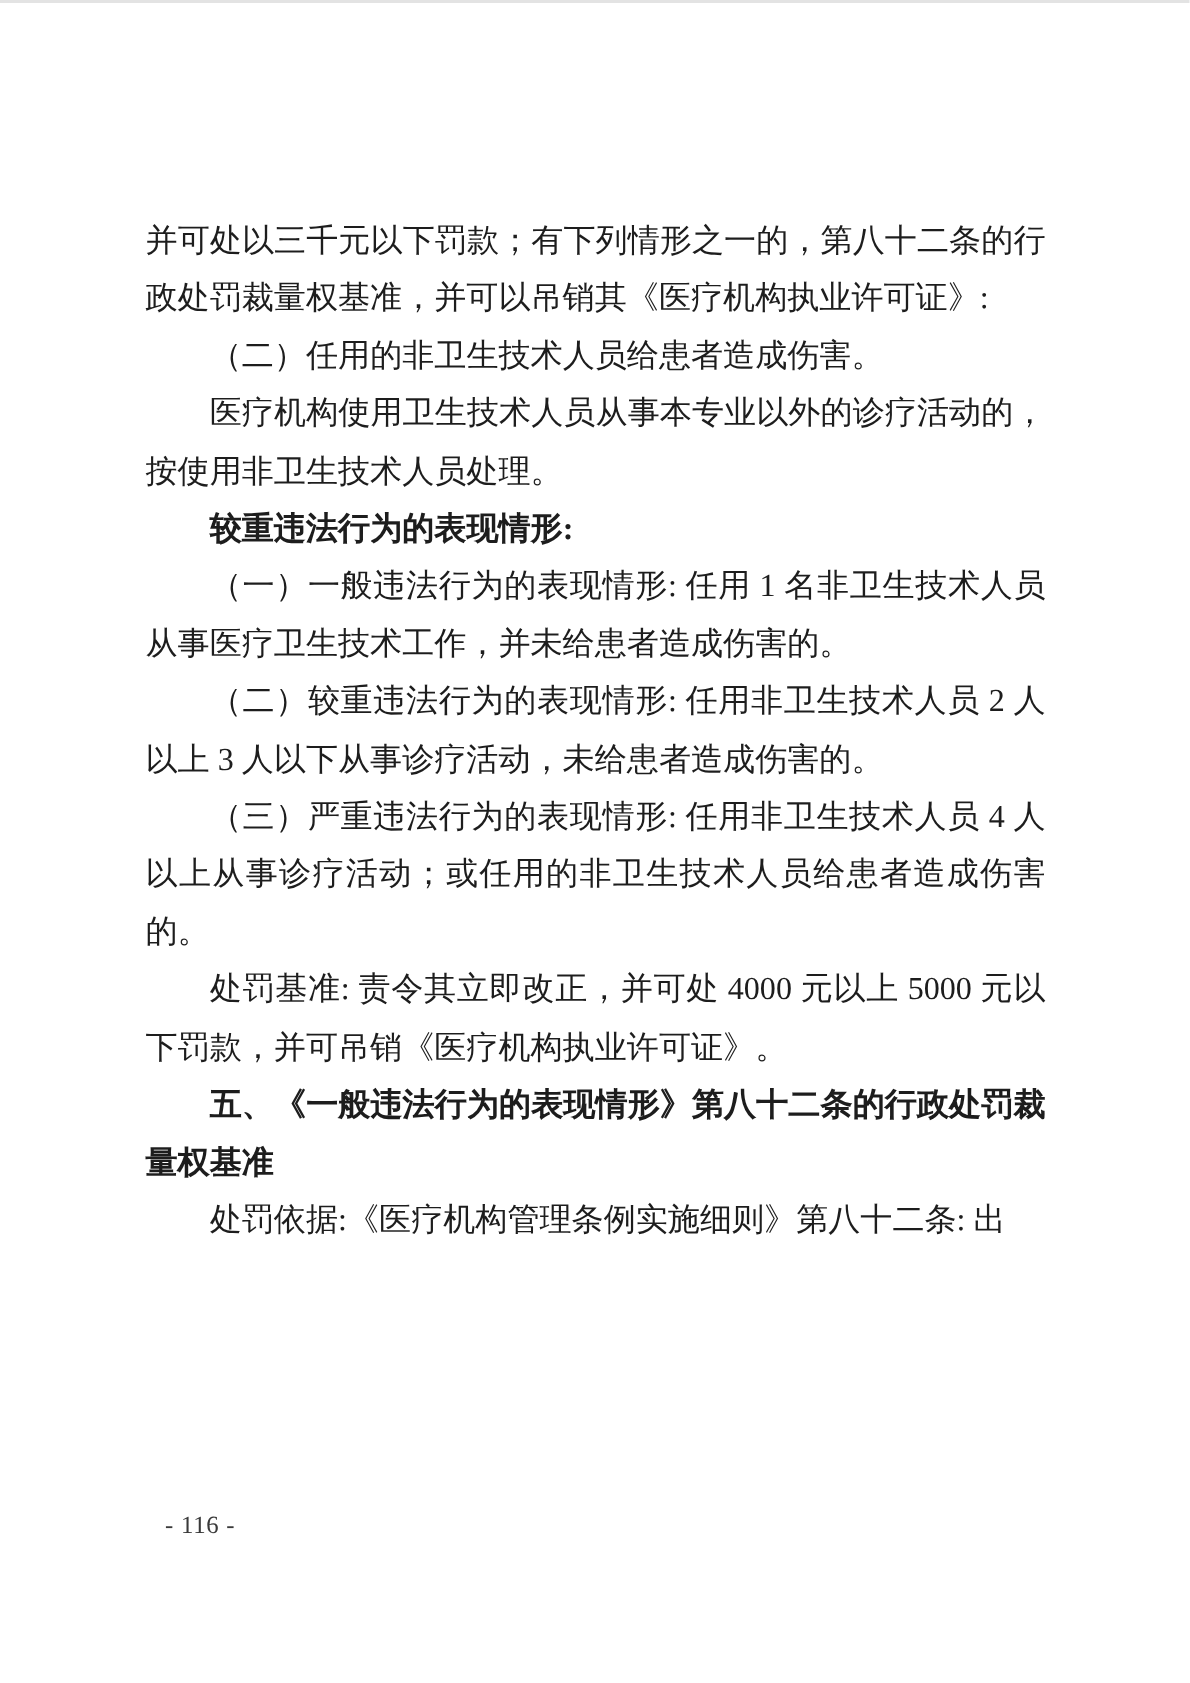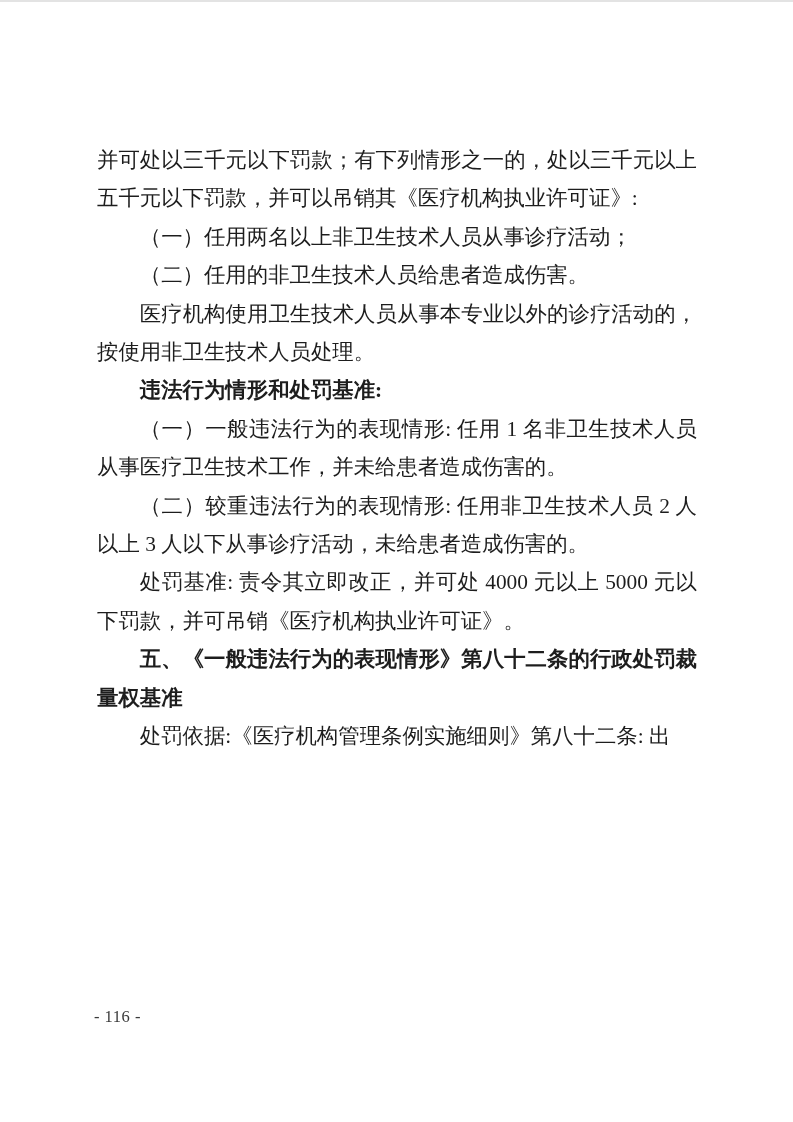--- a/index.html
+++ b/index.html
@@ -40,42 +40,42 @@
     word-break: break-all;
   }
   .para.indent {
     text-indent: 2em;
   }
   .para.bold {
     font-weight: 700;
   }
   .page-number {
     position: absolute;
-    left: 94px;
+    left: 110px;
     top: 1006px;
     font-size: 16.5px;
     line-height: 22px;
     color: #3a3a3a;
     letter-spacing: 0.5px;
     font-family: "Liberation Serif", "DejaVu Serif", serif;
   }
 </style>
 </head>
 <body>
 
 <div class="scan-edge"></div>
 
 <main>
   <div class="text-block">
-      <p class="para">并可处以三千元以下罚款；有下列情形之一的，处以三千元以上五千元以下罚款，并可以吊销其《医疗机构执业许可证》:</p>
-      <p class="para indent">（一）任用两名以上非卫生技术人员从事诊疗活动；</p>
+      <p class="para">并可处以三千元以下罚款；有下列情形之一的，第八十二条的行政处罚裁量权基准，并可以吊销其《医疗机构执业许可证》:</p>
       <p class="para indent">（二）任用的非卫生技术人员给患者造成伤害。</p>
       <p class="para indent">医疗机构使用卫生技术人员从事本专业以外的诊疗活动的，按使用非卫生技术人员处理。</p>
-      <p class="para indent bold">违法行为情形和处罚基准:</p>
+      <p class="para indent bold">较重违法行为的表现情形:</p>
       <p class="para indent">（一）一般违法行为的表现情形: 任用 1 名非卫生技术人员从事医疗卫生技术工作，并未给患者造成伤害的。</p>
       <p class="para indent">（二）较重违法行为的表现情形: 任用非卫生技术人员 2 人以上 3 人以下从事诊疗活动，未给患者造成伤害的。</p>
+      <p class="para indent">（三）严重违法行为的表现情形: 任用非卫生技术人员 4 人以上从事诊疗活动；或任用的非卫生技术人员给患者造成伤害的。</p>
       <p class="para indent">处罚基准: 责令其立即改正，并可处 4000 元以上 5000 元以下罚款，并可吊销《医疗机构执业许可证》。</p>
       <p class="para indent bold">五、《一般违法行为的表现情形》第八十二条的行政处罚裁量权基准</p>
       <p class="para indent">处罚依据:《医疗机构管理条例实施细则》第八十二条: 出</p>
     </div>
 
   <div class="page-number">- 116 -</div>
 </main>
 
 </body></html>

